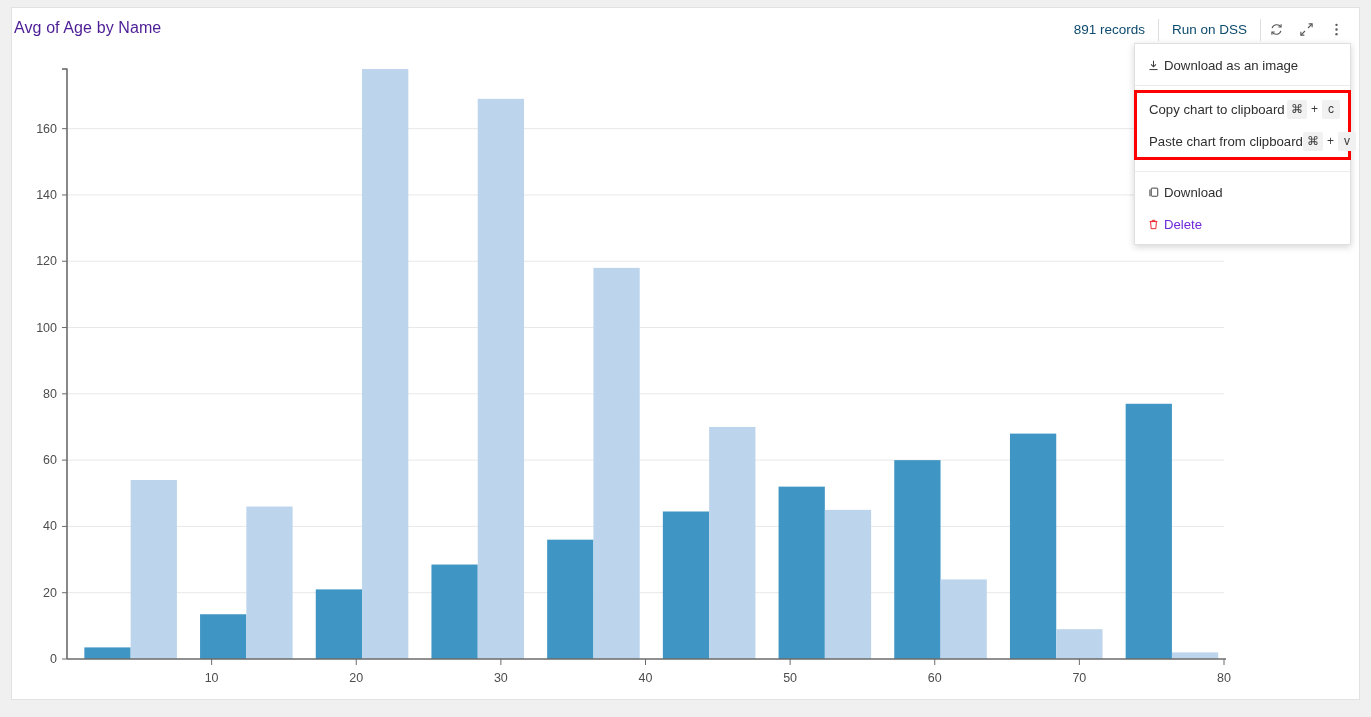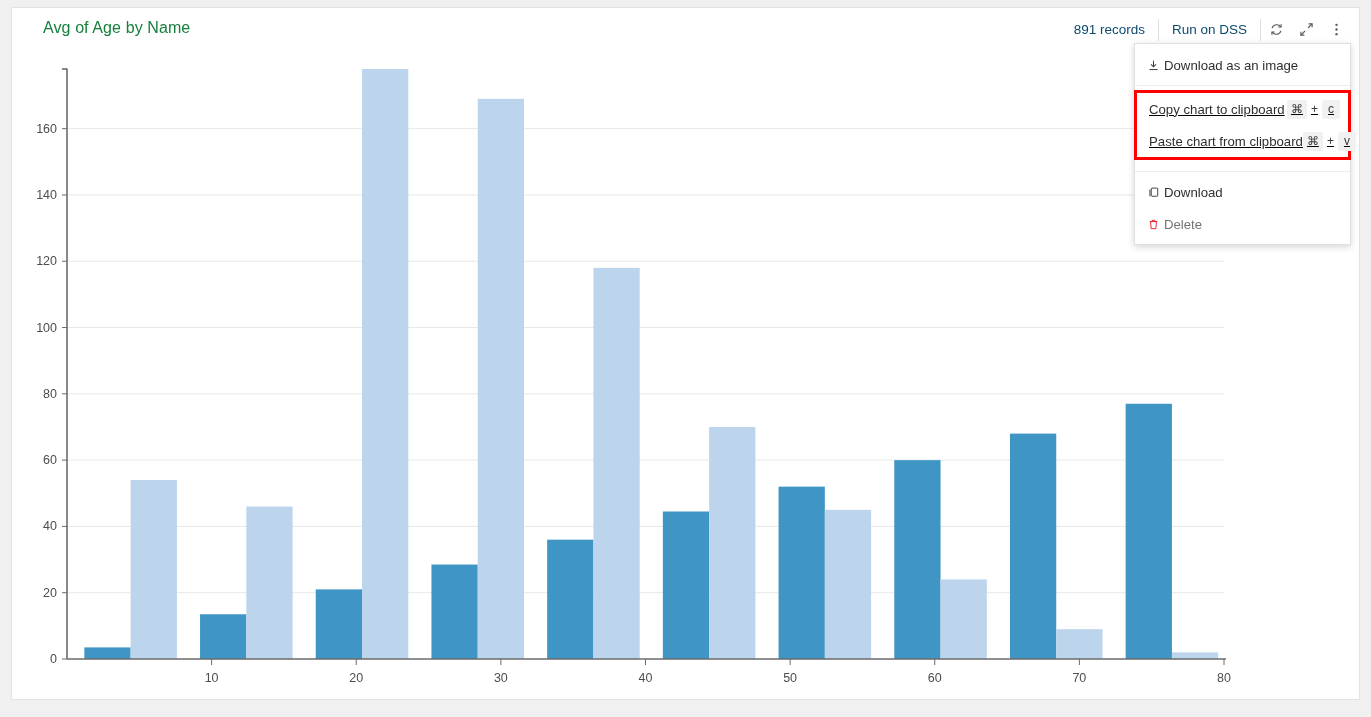--- a/index.html
+++ b/index.html
@@ -16,22 +16,22 @@
     width: 1349px; height: 693px;
     background: #ffffff;
     border: 1px solid #e2e2e2;
   }
   
   #header {
     position: absolute; left: 0; top: 0;
     width: 100%; height: 43px;
   }
   #chart-title {
-    position: absolute; left: 31px; top: 11px;
-    font-size: 16px; color: #15803d;
+    position: absolute; left: 2px; top: 11px;
+    font-size: 16px; color: #4c1d95;
     letter-spacing: .1px; white-space: nowrap;
   }
   #header-right {
     position: absolute; right: 8px; top: 8px;
     height: 27px;
     display: flex; align-items: center;
   }
   .hdr-text {
     font-size: 13.5px; color: #0c4a6e;
     padding: 0 13px; white-space: nowrap;
@@ -82,23 +82,22 @@
     min-width: 18px; height: 19px;
     display: flex; align-items: center; justify-content: center;
     font-size: 12px; color: #3a3a3a;
     padding: 0 4px;
   }
   .plus { font-size: 12px; color: #3a3a3a; }
   #clip-group {
     position: relative;
     border: 3px solid #ff0000;
     margin: 3px -1px 11px -1px;
-    text-decoration: underline;
-  }
-  .menu-item.danger { color: #737373; }
+  }
+  .menu-item.danger { color: #6d28d9; }
   .menu-item.danger .mi-icon { color: #e8232a; }
   
   #plot-wrap {
     position: absolute;
     left: 0; top: 43px;
     width: 1349px; height: 649px;
   }
   #plot {
     position: absolute;
     left: 0; top: 0; width: 100%; height: 100%;

